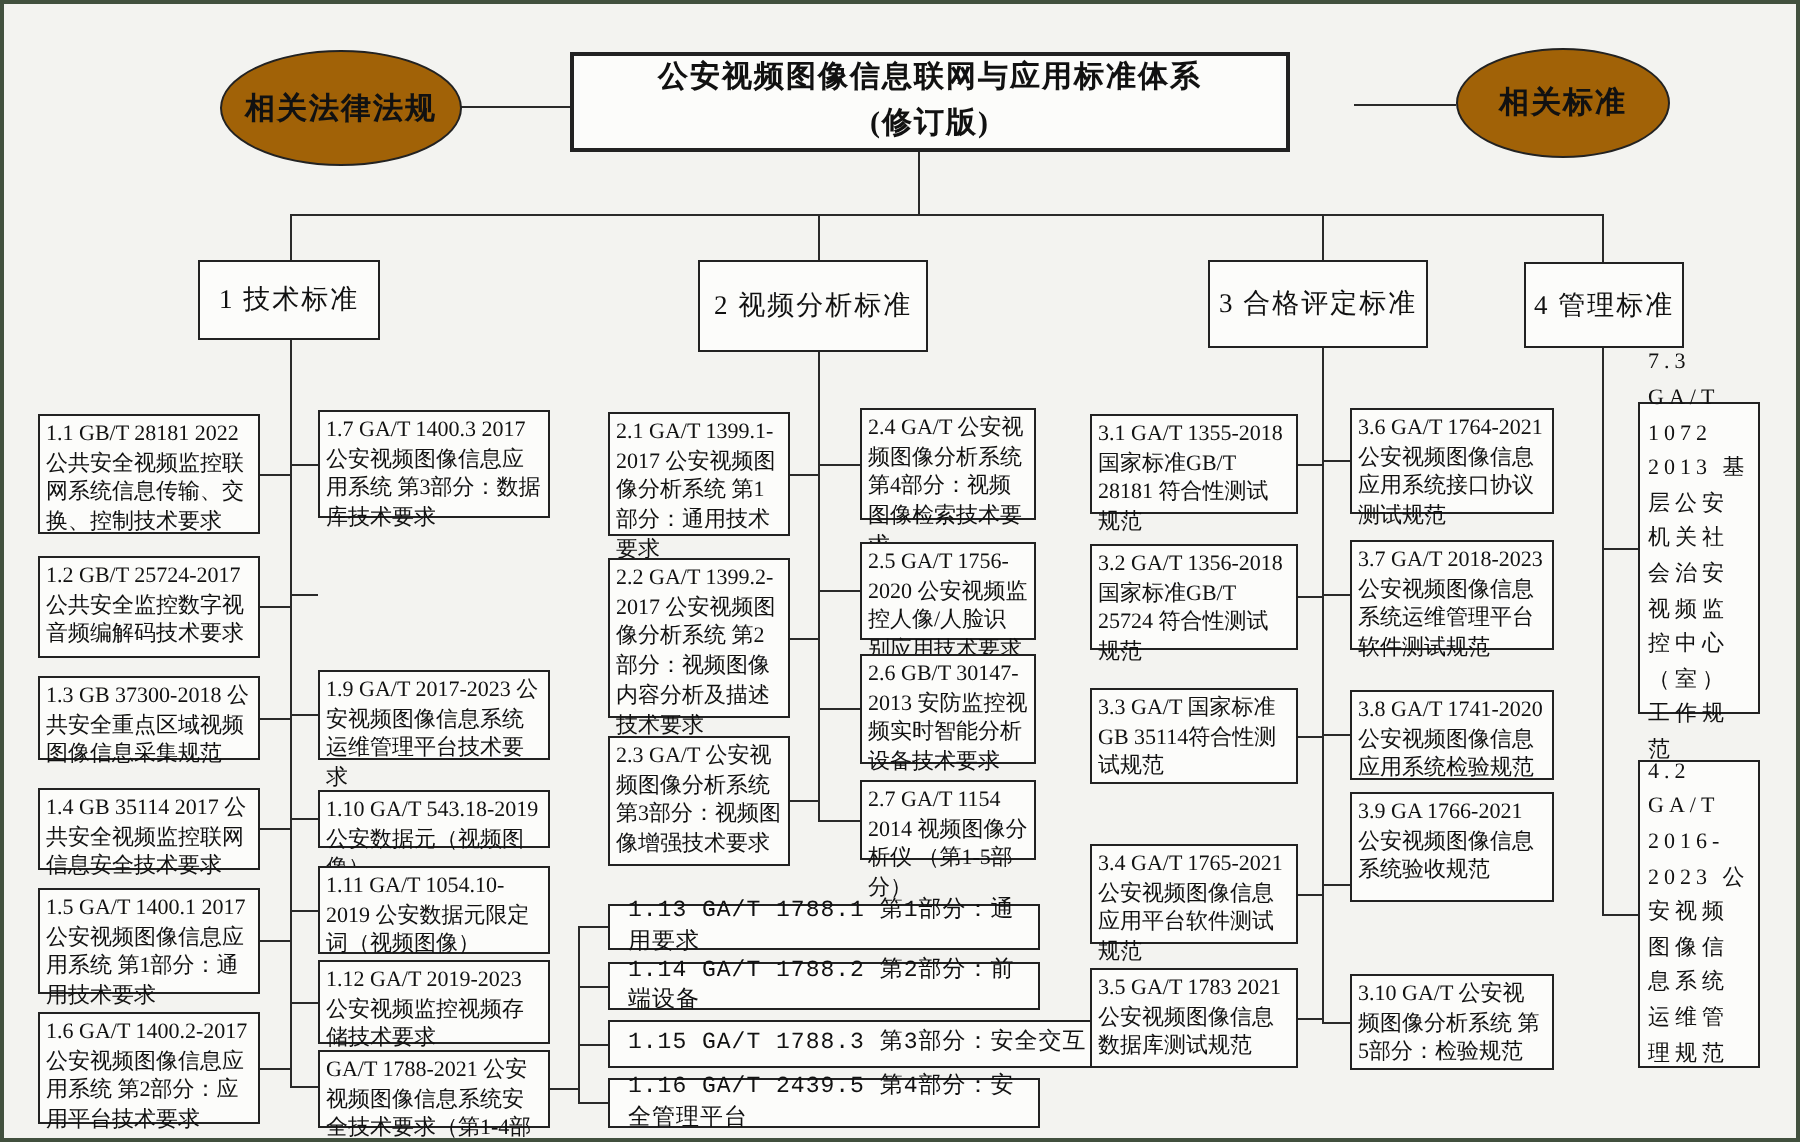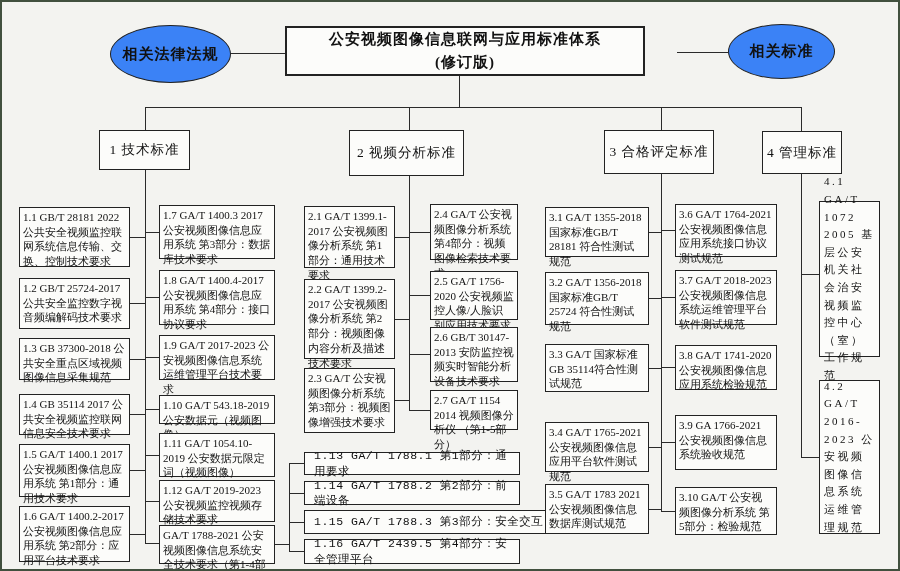--- a/index.html
+++ b/index.html
@@ -17,21 +17,21 @@
     font-size:11px;line-height:1.34;padding:2px 3px;color:#111;
   }
   .branch{
     position:absolute;border:1px solid #222;background:#fcfcfa;
     display:flex;align-items:center;justify-content:center;
     font-size:13.5px;letter-spacing:1px;
   }
   .ellipse{
     position:absolute;border:1.5px solid #222;border-radius:50%;
     display:flex;align-items:center;justify-content:center;
-    font-weight:bold;font-size:15px;background:#3b82f6;letter-spacing:1px;
+    font-weight:bold;font-size:15px;background:#a16207;letter-spacing:1px;
   }
   .titlebox{
     position:absolute;border:2px solid #222;background:#fcfcfa;
     display:flex;flex-direction:column;align-items:center;justify-content:center;
     font-weight:bold;font-size:15px;line-height:1.55;text-align:center;letter-spacing:1px;
   }
   .wide{display:flex;align-items:center;padding-left:9px;font-size:11.5px;letter-spacing:0.5px;font-family:Liberation Mono, monospace;}
   .tall{display:flex;align-items:center;letter-spacing:2.5px;padding:2px 4px;line-height:1.6;}
 </style>
 </head>
@@ -115,21 +115,20 @@
   <div class="branch" style="left:760px;top:129px;width:80px;height:43px">4 管理标准</div>
 
   <div class="node" style="left:17px;top:205px;width:111px;height:60px">1.1 GB/T 28181 2022 公共安全视频监控联网系统信息传输、交换、控制技术要求</div>
   <div class="node" style="left:17px;top:276px;width:111px;height:51px">1.2 GB/T 25724-2017 公共安全监控数字视音频编解码技术要求</div>
   <div class="node" style="left:17px;top:336px;width:111px;height:42px">1.3 GB 37300-2018 公共安全重点区域视频图像信息采集规范</div>
   <div class="node" style="left:17px;top:392px;width:111px;height:41px">1.4 GB 35114 2017 公共安全视频监控联网信息安全技术要求</div>
   <div class="node" style="left:17px;top:442px;width:111px;height:53px">1.5 GA/T 1400.1 2017 公安视频图像信息应用系统 第1部分：通用技术要求</div>
   <div class="node" style="left:17px;top:504px;width:111px;height:56px">1.6 GA/T 1400.2-2017 公安视频图像信息应用系统 第2部分：应用平台技术要求</div>
 
   <div class="node" style="left:157px;top:203px;width:116px;height:54px">1.7 GA/T 1400.3 2017 公安视频图像信息应用系统 第3部分：数据库技术要求</div>
-  <div class="node" style="left:157px;top:268px;width:116px;height:55px">1.8 GA/T 1400.4-2017 公安视频图像信息应用系统 第4部分：接口协议要求</div>
   <div class="node" style="left:157px;top:333px;width:116px;height:45px">1.9 GA/T 2017-2023 公安视频图像信息系统运维管理平台技术要求</div>
   <div class="node" style="left:157px;top:393px;width:116px;height:29px">1.10 GA/T 543.18-2019 公安数据元（视频图像）</div>
   <div class="node" style="left:157px;top:431px;width:116px;height:44px">1.11 GA/T 1054.10-2019 公安数据元限定词（视频图像）</div>
   <div class="node" style="left:157px;top:478px;width:116px;height:42px">1.12 GA/T 2019-2023 公安视频监控视频存储技术要求</div>
   <div class="node" style="left:157px;top:523px;width:116px;height:39px">GA/T 1788-2021 公安视频图像信息系统安全技术要求（第1-4部分）</div>
 
   <div class="node" style="left:302px;top:204px;width:91px;height:62px">2.1 GA/T 1399.1-2017 公安视频图像分析系统 第1部分：通用技术要求</div>
   <div class="node" style="left:302px;top:277px;width:91px;height:80px">2.2 GA/T 1399.2-2017 公安视频图像分析系统 第2部分：视频图像内容分析及描述技术要求</div>
   <div class="node" style="left:302px;top:366px;width:91px;height:65px">2.3 GA/T 公安视频图像分析系统 第3部分：视频图像增强技术要求</div>
 
@@ -145,19 +144,19 @@
 
   <div class="node" style="left:543px;top:205px;width:104px;height:50px">3.1 GA/T 1355-2018 国家标准GB/T 28181 符合性测试规范</div>
   <div class="node" style="left:543px;top:270px;width:104px;height:53px">3.2 GA/T 1356-2018 国家标准GB/T 25724 符合性测试规范</div>
   <div class="node" style="left:543px;top:342px;width:104px;height:48px">3.3 GA/T 国家标准 GB 35114符合性测试规范</div>
   <div class="node" style="left:543px;top:420px;width:104px;height:50px">3.4 GA/T 1765-2021 公安视频图像信息应用平台软件测试规范</div>
   <div class="node" style="left:543px;top:482px;width:104px;height:50px">3.5 GA/T 1783 2021 公安视频图像信息数据库测试规范</div>
 
   <div class="node" style="left:673px;top:202px;width:102px;height:53px">3.6 GA/T 1764-2021 公安视频图像信息应用系统接口协议测试规范</div>
   <div class="node" style="left:673px;top:268px;width:102px;height:55px">3.7 GA/T 2018-2023 公安视频图像信息系统运维管理平台软件测试规范</div>
   <div class="node" style="left:673px;top:343px;width:102px;height:45px">3.8 GA/T 1741-2020 公安视频图像信息应用系统检验规范</div>
-  <div class="node" style="left:673px;top:413px;width:102px;height:55px">3.9 GA 1766-2021 公安视频图像信息系统验收规范</div>
+  <div class="node" style="left:673px;top:394px;width:102px;height:55px">3.9 GA 1766-2021 公安视频图像信息系统验收规范</div>
   <div class="node" style="left:673px;top:485px;width:102px;height:48px">3.10 GA/T 公安视频图像分析系统 第5部分：检验规范</div>
 
-  <div class="node tall" style="left:817px;top:199px;width:61px;height:156px">4.1 GA/T 1072 2005 基层公安机关社会治安视频监控中心（室）工作规范</div>
+  <div class="node tall" style="left:817px;top:199px;width:61px;height:156px">7.3 GA/T 1072 2013 基层公安机关社会治安视频监控中心（室）工作规范</div>
   <div class="node tall" style="left:817px;top:378px;width:61px;height:154px">4.2 GA/T 2016-2023 公安视频图像信息系统运维管理规范</div>
 
 </div>
 
 </body></html>

